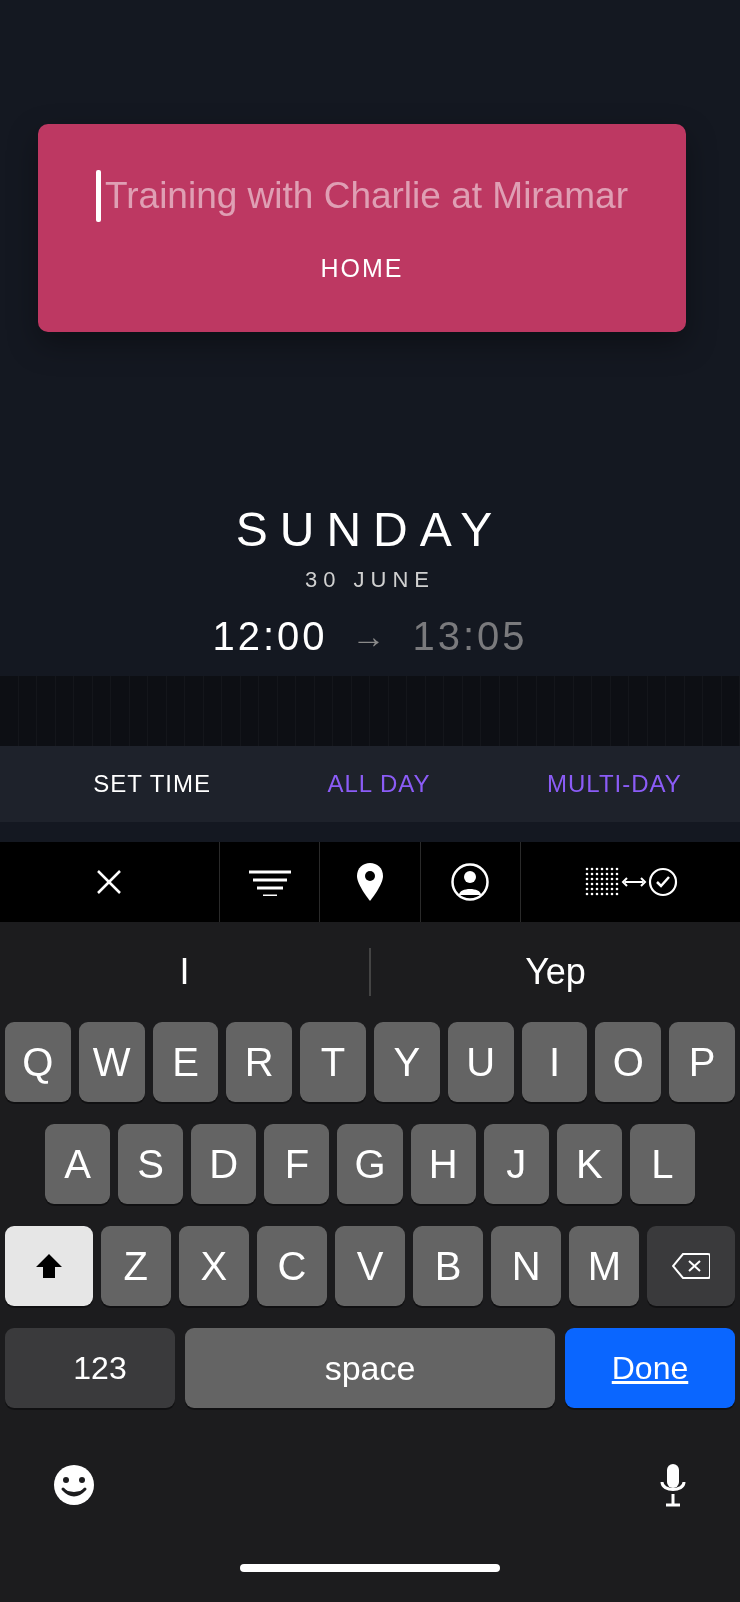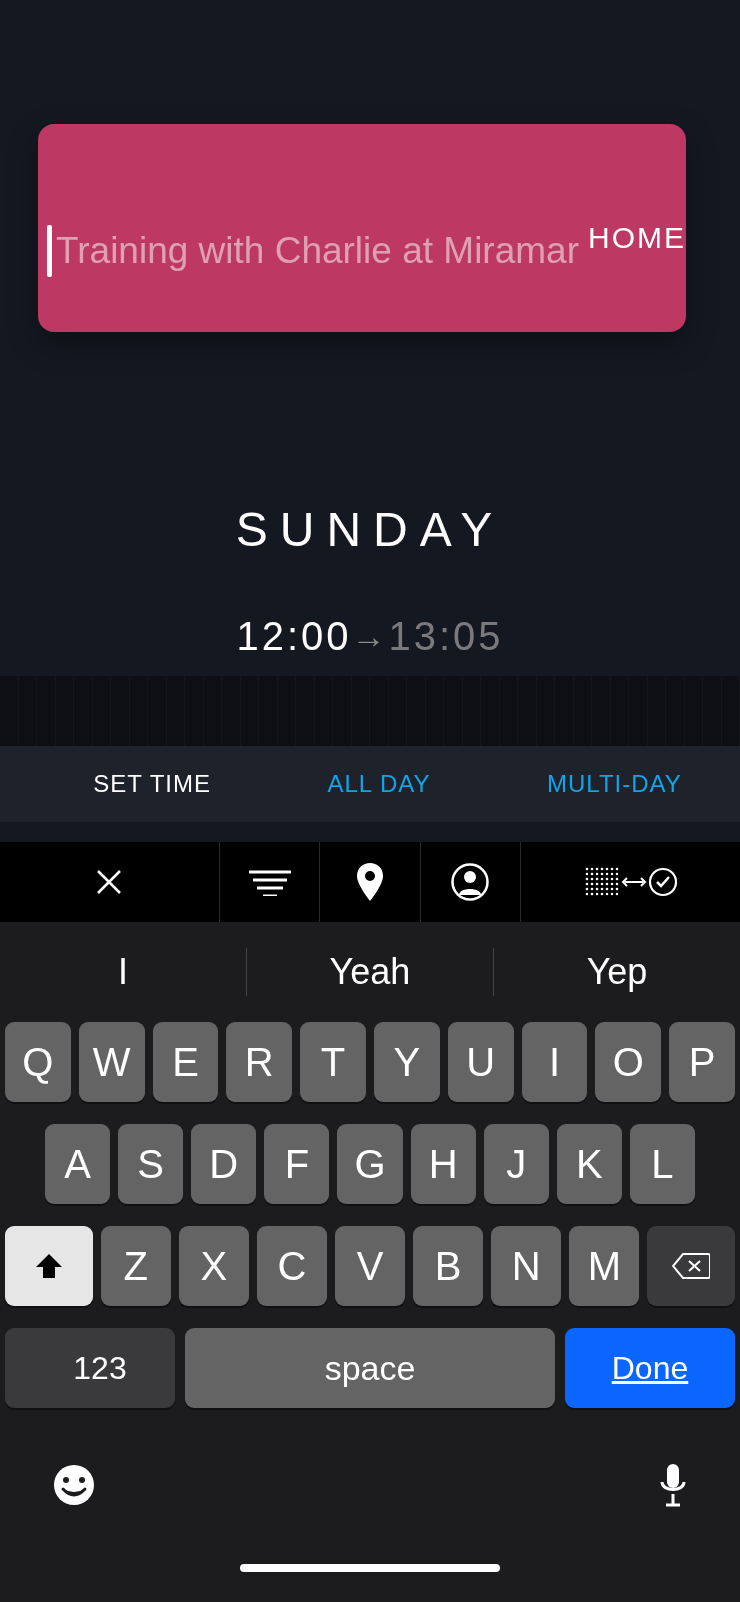--- a/index.html
+++ b/index.html
@@ -14,23 +14,23 @@
   }
 
   
   .event-card {
     position: absolute;
     left: 38px;
     top: 124px;
     width: 648px;
     height: 208px;
     background: #bd3862;
-    border-radius: 16px;
-    display: flex;
-    flex-direction: row;
+    border-radius: 10px;
+    display: flex;
+    flex-direction: column;
     align-items: center;
     box-shadow: 0 12px 30px rgba(0,0,0,0.35);
   }
   .event-title-row {
     display: flex;
     align-items: center;
     margin-top: 46px;
     width: 100%;
     justify-content: center;
   }
@@ -40,22 +40,22 @@
     background: #fff;
     margin-right: 4px;
     border-radius: 2px;
   }
   .event-placeholder {
     font-size: 37px;
     font-weight: 400;
     color: rgba(255,255,255,0.52);
   }
   .event-home {
-    margin-top: 20px;
-    font-size: 30px;
+    margin-top: 32px;
+    font-size: 25px;
     letter-spacing: 2px;
     color: #fff;
     font-weight: 400;
   }
 
   
   .day-block {
     position: absolute;
     top: 502px;
     width: 100%;
@@ -76,20 +76,21 @@
   }
 
   
   .time-row {
     position: absolute;
     top: 614px;
     width: 100%;
     display: flex;
     justify-content: center;
     align-items: center;
+    gap: 24px;
     font-size: 40px;
     font-weight: 400;
     letter-spacing: 3px;
   }
   .time-start { color: #fff; }
   .time-arrow { color: #8a8a8a; font-size: 34px; }
   .time-end { color: #7a7a7d; }
 
   
   .scrubber {
@@ -114,21 +115,21 @@
     width: 100%;
     height: 76px;
     background: #1e222b;
     display: flex;
     align-items: center;
     justify-content: space-around;
     font-size: 24px;
     letter-spacing: 1px;
     padding-left: 35px;
   }
-  .time-tabs .tab { color: #0ea5e9; }
+  .time-tabs .tab { color: #8b5cf6; }
   .time-tabs .tab.active { color: #fff; }
 
   
   .action-bar {
     position: absolute;
     top: 842px;
     left: 0;
     width: 100%;
     height: 80px;
     background: #000;
@@ -235,20 +236,21 @@
 <div class="event-card">
   <div class="event-title-row">
     <div class="cursor"></div>
     <span class="event-placeholder">Training with Charlie at Miramar</span>
   </div>
   <div class="event-home">HOME</div>
 </div>
 
 <div class="day-block">
   <div class="day-name">SUNDAY</div>
+  <div class="day-date">30 JUNE</div>
 </div>
 
 <div class="time-row">
   <span class="time-start">12:00</span>
   <span class="time-arrow">→</span>
   <span class="time-end">13:05</span>
 </div>
 
 <div class="scrubber">
   <div></div>
@@ -378,21 +380,20 @@
       <polyline points="58,15 62,19 58,23" fill="none" stroke="#fff" stroke-width="2"></polyline>
       <circle cx="80" cy="19" r="13" fill="none" stroke="#fff" stroke-width="2.2"></circle>
       <polyline points="74,19 78,23 86,14" fill="none" stroke="#fff" stroke-width="2.5"></polyline>
     </svg>
   </div>
 </div>
 
 <div class="suggestions">
   <div class="sugg">I</div>
   <div class="sugg-sep"></div>
-  <div class="sugg">Yeah</div>
   <div class="sugg-sep"></div>
   <div class="sugg">Yep</div>
 </div>
 
 <div class="keyboard">
   <div class="krow r1">
     <div class="key">Q</div>
     <div class="key">W</div>
     <div class="key">E</div>
     <div class="key">R</div>

